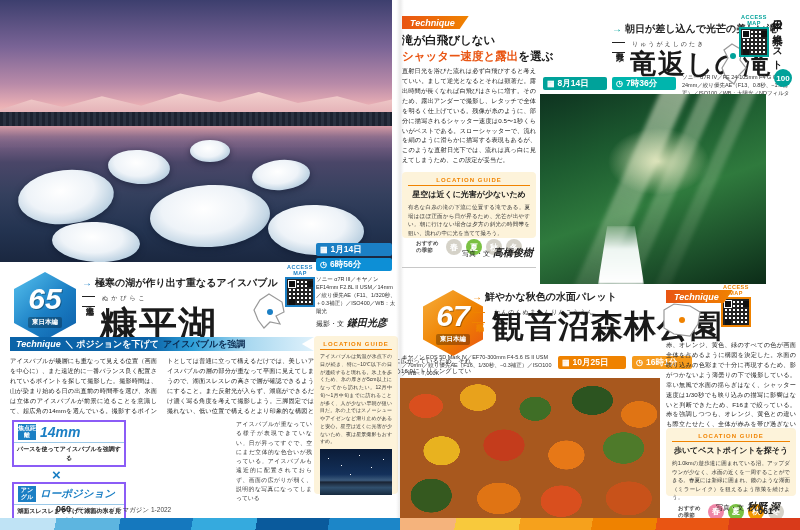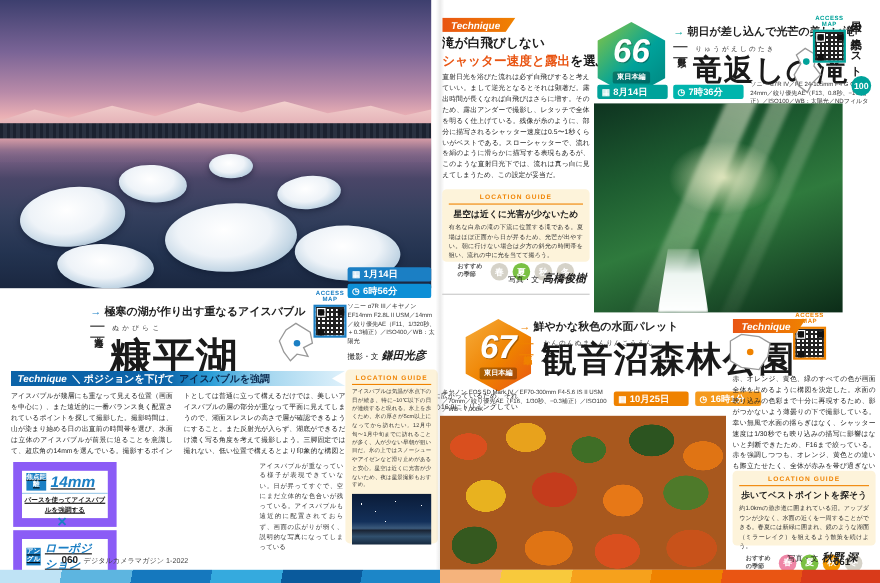--- a/index.html
+++ b/index.html
@@ -127,21 +127,21 @@
   .guide .g-title { font-size:8px; font-weight:900; text-align:center; color:#1a1a1a; line-height:1.4; margin-bottom:3px; }
   .guide .g-body { font-size:5.5px; line-height:1.55; color:#333; text-align:justify; }
   .g-seasons { display:flex; align-items:center; justify-content:center; gap:4px; margin-top:4px; }
   .g-slabel { font-size:5.5px; font-weight:bold; color:#555; width:26px; line-height:1.3; }
   .season { width:16px; height:16px; border-radius:50%; background:#d5d2c8; color:#fff;
     font-size:8px; font-weight:bold; display:flex; align-items:center; justify-content:center; }
   .season.on-spring { background:#ef86a7; } .season.on-summer { background:#7ac143; }
   .season.on-autumn { background:#f39800; }
 
   
-  .combo { position:absolute; border:8px solid #8b5cf6; background:#fff; width:94px;text-decoration:underline; }
+  .combo { position:absolute; border:2px solid #8b5cf6; background:#fff; width:114px; }
   .combo .head { display:flex; align-items:center; gap:4px; padding:2px 4px; }
   .combo .sq { background:#1b7fc4; color:#fff; font-size:6px; font-weight:bold; line-height:1.1;
     width:18px; height:16px; display:flex; align-items:center; justify-content:center; text-align:center; }
   .combo .val { color:#1b7fc4; font-size:14px; font-weight:900; font-style:italic; }
   .combo .cap { border-top:1px solid #9cc9e8; font-size:6px; font-weight:bold; text-align:center; line-height:1.5; padding:2px 2px; color:#222; }
   #combine-x { position:absolute; color:#1b7fc4; font-size:15px; font-weight:900; }
   .small-caption { position:absolute; font-size:5.8px; line-height:1.6; color:#333; text-align:justify; }
 
   
   #series-tab { position:absolute; right:4px; top:12px; width:26px; height:170px; text-align:center; }
@@ -169,20 +169,24 @@
     <div class="reflection"></div>
     <div class="bubble" style="left:18px;top:170px;width:96px;height:54px;transform:rotate(-6deg)"></div>
     <div class="bubble" style="left:108px;top:150px;width:62px;height:34px;transform:rotate(4deg)"></div>
     <div class="bubble" style="left:150px;top:185px;width:120px;height:62px;transform:rotate(-3deg)"></div>
     <div class="bubble" style="left:52px;top:222px;width:88px;height:40px;transform:rotate(3deg)"></div>
     <div class="bubble" style="left:252px;top:160px;width:58px;height:30px;transform:rotate(-5deg)"></div>
     <div class="bubble" style="left:268px;top:205px;width:96px;height:50px;transform:rotate(2deg)"></div>
     <div class="bubble" style="left:190px;top:140px;width:40px;height:22px"></div>
   </div>
 
+  <div id="hex65" class="hex" style="left:14px;top:272px;">
+    <div class="num">65</div>
+    <div class="ed">東日本編</div>
+  </div>
   <div class="catch c65" style="left:82px;top:276px;">
     <span class="arr">→</span><span>極寒の湖が作り出す重なるアイスバブル</span>
   </div>
   <div class="pref vert" style="left:82px;top:296px;">北海道</div>
   <div class="ruby" style="left:102px;top:294px;">ぬかびらこ</div>
   <div class="spot-title" style="left:100px;top:300px;font-size:38px;">糠平湖</div>
 
   <div class="qrbox q-blue" style="left:280px;top:264px;width:40px;">
     <div class="qlabel">ACCESS MAP</div>
     <div class="qr"></div>
@@ -264,24 +268,20 @@
       <span class="season on-summer">夏</span>
       <span class="season">秋</span>
       <span class="season">冬</span>
     </div>
   </div>
   <div class="credit" style="left:462px;top:246px;">
     <span>写真・文</span><b>高橋俊樹</b>
   </div>
   <div id="divider66"></div>
 
-  <div id="hex66" class="hex" style="left:543px;top:20px;">
-    <div class="num">66</div>
-    <div class="ed">東日本編</div>
-  </div>
   <div class="catch c66" style="left:612px;top:22px;">
     <span class="arr">→</span><span>朝日が差し込んで光芒の美しい滝</span>
   </div>
   <div class="pref vert" style="left:612px;top:42px;">長野県</div>
   <div class="ruby" style="left:632px;top:40px;letter-spacing:2px;">りゅうがえしのたき</div>
   <div class="spot-title" style="left:630px;top:46px;font-size:27px;">竜返しの滝</div>
   <div class="map" style="left:718px;top:42px;width:30px;height:44px;">
     <svg viewBox="0 0 30 44">
         <path d="M14 2 L24 8 L22 18 L28 26 L20 34 L16 42 L8 36 L4 26 L10 16 L6 8 Z" fill="#fff" stroke="#999" stroke-width="1.2"></path>
         <circle cx="15" cy="14" r="3" fill="#00a29a"></circle>

